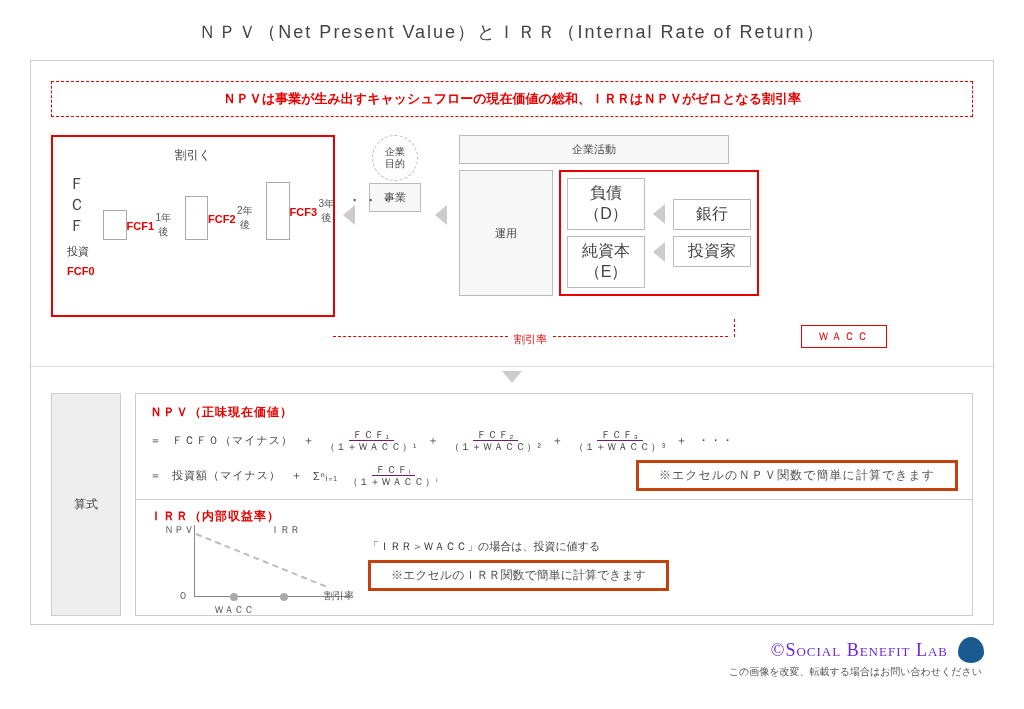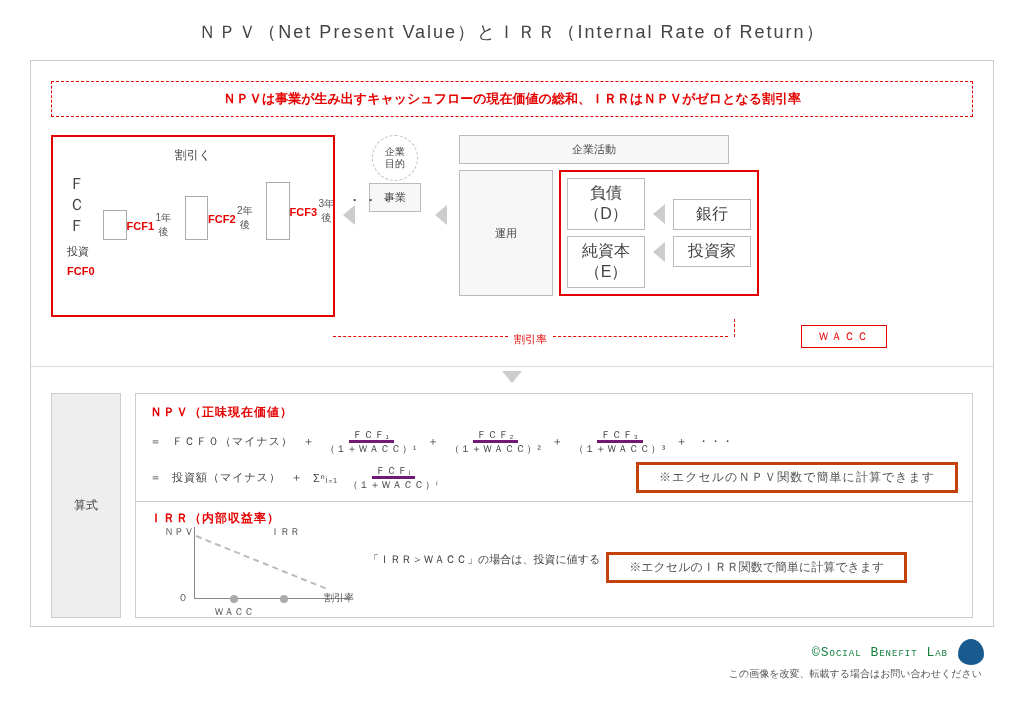--- a/index.html
+++ b/index.html
@@ -29,33 +29,33 @@
 .wacc-box{border:1px solid #e60000;color:#e60000;padding:3px 16px;font-size:11px;letter-spacing:2px;text-align:center}
 .discount-rate{color:#e60000;font-size:11px;text-align:center;margin-top:6px}
 .divider{height:0;border-top:1px solid #ddd;margin:18px -20px 0 -20px;position:relative}
 .tri-down{width:0;height:0;border-left:10px solid transparent;border-right:10px solid transparent;border-top:12px solid #ccc;margin:4px auto 10px auto}
 .lower{display:flex;gap:14px;align-items:stretch}
 .formula-label{background:#eee;border:1px solid #ccc;width:68px;display:flex;align-items:center;justify-content:center;font-size:12px}
 .formula-body{flex:1;border:1px solid #ccc;padding:10px 14px;font-size:11px}
 .npv-title,.irr-title{color:#e60000;font-weight:bold;font-size:12px;letter-spacing:1px}
 .eqline{display:flex;align-items:center;gap:10px;margin:8px 0;letter-spacing:1px}
 .frac{display:inline-flex;flex-direction:column;align-items:center;font-size:10px;line-height:1.1}
-.frac .num{border-bottom:3px solid #701a75;padding:0 4px}
+.frac .num{border-bottom:1px solid #701a75;padding:0 4px}
 .note{border:3px solid #c2410c;padding:4px 20px;font-size:12px;color:#555}
 .sep{border-top:1px solid #ccc;margin:8px -14px}
 .irr-row{display:flex;align-items:center;gap:18px}
 .graph{position:relative;width:180px;height:80px;margin-left:20px}
 .axis-y{position:absolute;left:24px;top:0;bottom:8px;border-left:1px solid #888}
 .axis-x{position:absolute;left:24px;right:0;bottom:8px;border-top:1px solid #888}
 .graph .lbl{position:absolute;font-size:10px;color:#555}
 .dot{position:absolute;width:8px;height:8px;border-radius:50%;background:#aaa}
 .dashline{position:absolute;left:26px;top:8px;width:140px;height:0;border-top:2px dashed #bbb;transform:rotate(22deg);transform-origin:left center}
-.notes-col{display:flex;gap:6px;font-size:11px}
+.notes-col{display:flex;flex-direction:column;gap:6px;font-size:11px}
 .footer{display:flex;justify-content:flex-end;align-items:center;gap:10px;margin-top:12px;padding-right:10px}
-.copy{color:#15803d;font-family:Liberation Mono, monospace;font-variant:small-caps;letter-spacing:1px;font-size:13px}
+.copy{color:#6d28d9;font-family:Liberation Serif, serif;font-variant:small-caps;letter-spacing:1px;font-size:18px}
 .logo{width:26px;height:26px;background:#1a5b8f;border-radius:50% 50% 50% 50%/60% 60% 40% 40%}
 .foot-note{font-size:10px;color:#555;text-align:right;margin-top:2px;padding-right:12px}
 .dots{font-size:14px;letter-spacing:2px;align-self:flex-end;margin-bottom:30px}
 .dashed-arrow{border-top:1px dashed #e60000;position:relative;flex:1}
 .vstack{display:flex;flex-direction:column;gap:6px}
 .hstack{display:flex;align-items:center;gap:6px}
 </style>
 </head>
 <body>
 

